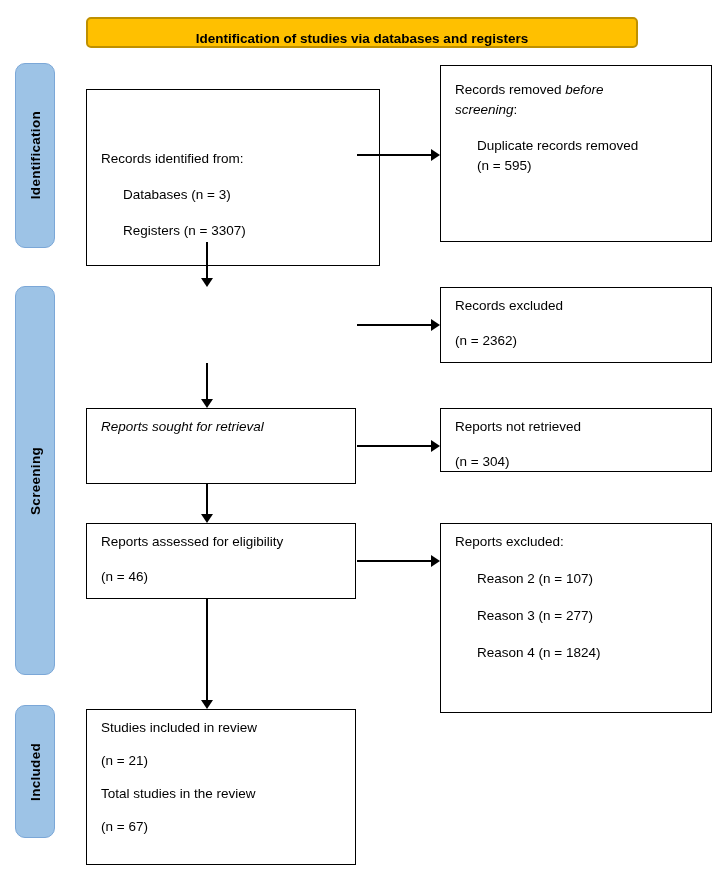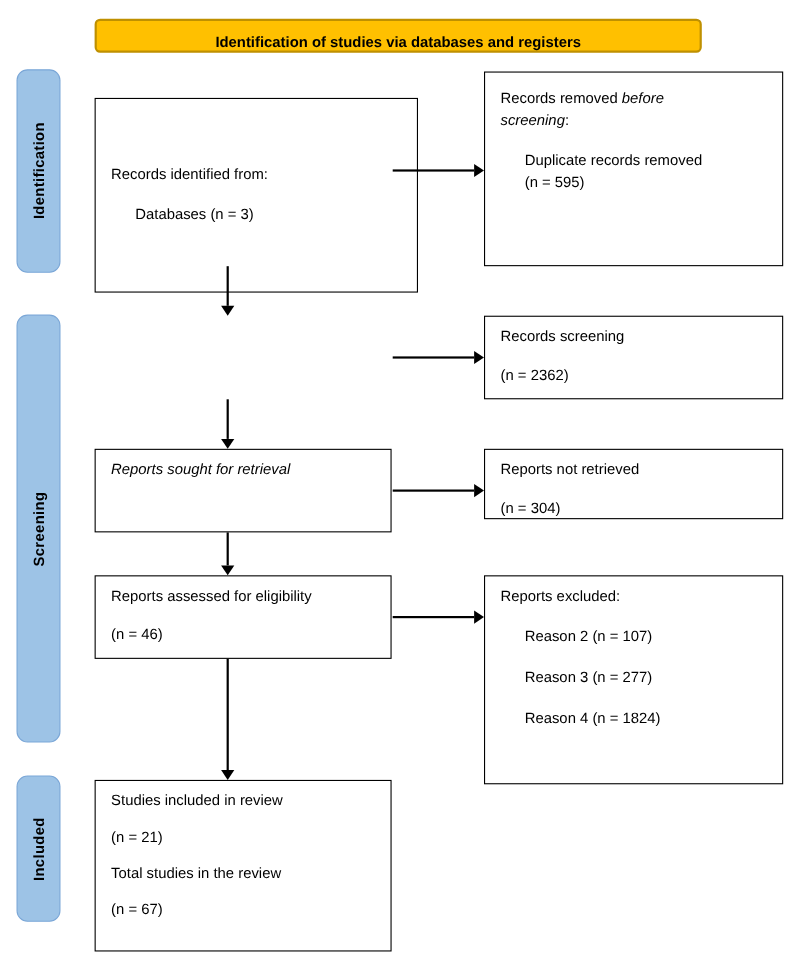--- a/index.html
+++ b/index.html
@@ -108,20 +108,21 @@
   <div class="stage" style="left:15px; top:286px; width:40px; height:389px;">
     <span>Screening</span>
   </div>
   <div class="stage" style="left:15px; top:705px; width:40px; height:133px;">
     <span>Included</span>
   </div>
 
   <div class="box" style="left:86px; top:65px; width:294px; height:177px; padding-top:59px;margin-top:24px;">
     <div>Records identified from:</div>
     <div class="indent gap16">Databases (n = 3)</div>
+    <div class="indent gap16">Registers (n = 3307)</div>
   </div>
 
 
   <div class="box" style="left:86px; top:408px; width:270px; height:76px;font-style:italic;">
     <div>Reports sought for retrieval</div>
   </div>
 
   <div class="box" style="left:86px; top:523px; width:270px; height:76px;">
     <div>Reports assessed for eligibility</div>
     <div class="gap15">(n = 46)</div>
@@ -138,21 +139,21 @@
     <div style="max-width:206px;">
       <span>Records removed </span><i>before screening</i><span>:</span>
     </div>
     <div class="indent gap16">
       <div>Duplicate records removed</div>
       <div>(n = 595)</div>
     </div>
   </div>
 
   <div class="box" style="left:440px; top:287px; width:272px; height:76px;">
-    <div>Records screening</div>
+    <div>Records excluded</div>
     <div class="gap15">(n = 2362)</div>
   </div>
 
   <div class="box" style="left:440px; top:408px; width:272px; height:64px;">
     <div>Reports not retrieved</div>
     <div class="gap15">(n = 304)</div>
   </div>
 
   <div class="box" style="left:440px; top:523px; width:272px; height:190px;">
     <div>Reports excluded:</div>

